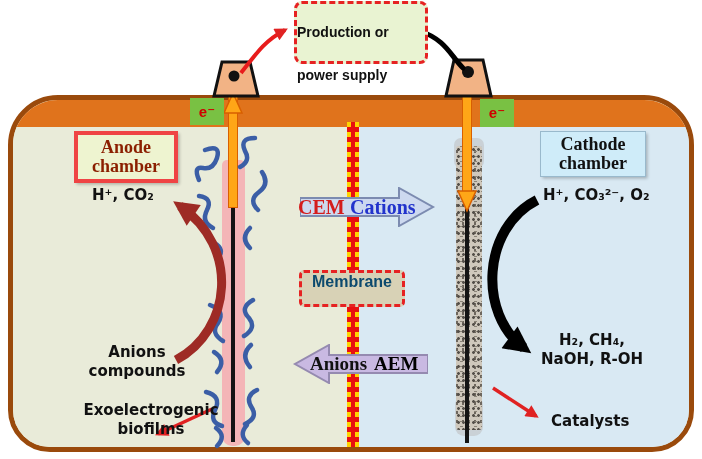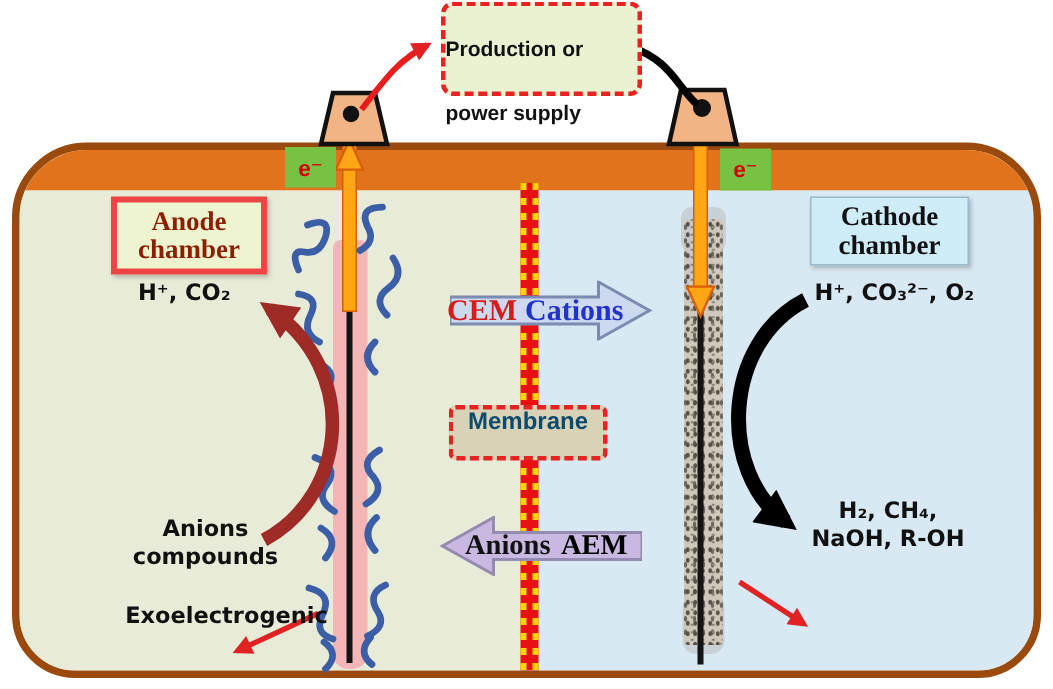--- a/index.html
+++ b/index.html
@@ -194,15 +194,17 @@
   <div class="abs chem center2" id="txt-cath-prod">
     <div>H₂, CH₄,</div>
     <div>NaOH, R-OH</div>
   </div>
   <div class="abs chem center2" id="txt-organic">
     <div>Anions</div>
     <div>compounds</div>
   </div>
   <div class="abs chem center2" id="txt-exo">
     <div>Exoelectrogenic</div>
-  </div>
+    <div>biofilms</div>
+  </div>
+  <div class="abs chem" id="txt-catalysts">Catalysts</div>
 
 </div>
 
 </body></html>

